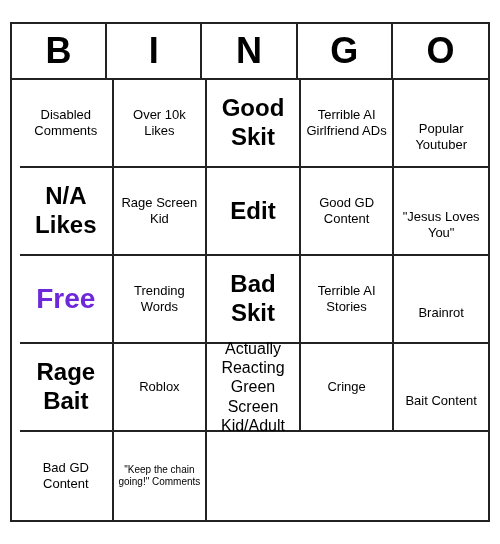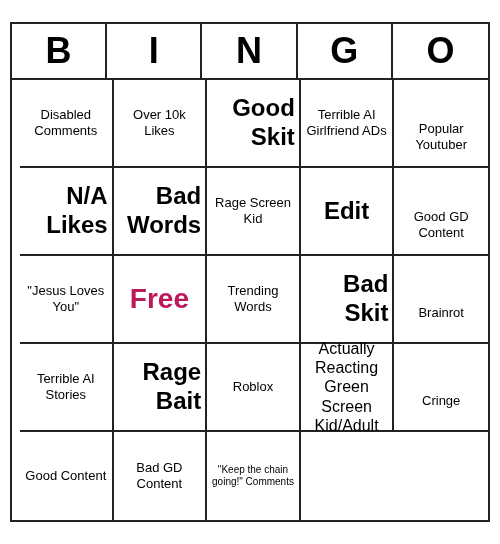--- a/index.html
+++ b/index.html
@@ -52,57 +52,55 @@
     .bingo-cell:nth-child(5n) {
       border-right: none;
       margin-top: 28px;
     }
     .bingo-grid .bingo-cell:nth-child(n+21) {
       border-bottom: none;
     }
     .bingo-cell.large-text {
       font-size: 24px;
       font-weight: bold;
-      text-align: right;
     }
     .bingo-cell.free {
       font-size: 28px;
       font-weight: bold;
-      color: #be185d;
+      color: #6d28d9;
     }
   </style>
 </head>
 <body>
 
 <div class="bingo-card">
   <div class="bingo-header">
   <div class="bingo-letter">B</div>
       <div class="bingo-letter">I</div>
       <div class="bingo-letter">N</div>
       <div class="bingo-letter">G</div>
       <div class="bingo-letter">O</div>
     </div>
   <div class="bingo-grid">
   <div class="bingo-cell">Disabled Comments</div>
       <div class="bingo-cell">Over 10k Likes</div>
       <div class="bingo-cell large-text">Good Skit</div>
       <div class="bingo-cell">Terrible AI Girlfriend ADs</div>
       <div class="bingo-cell">Popular Youtuber</div>
       <div class="bingo-cell large-text">N/A Likes</div>
-      <div class="bingo-cell large-text">Bad Words</div>
       <div class="bingo-cell">Rage Screen Kid</div>
       <div class="bingo-cell large-text">Edit</div>
       <div class="bingo-cell">Good GD Content</div>
       <div class="bingo-cell">"Jesus Loves You"</div>
       <div class="bingo-cell free">Free</div>
       <div class="bingo-cell">Trending Words</div>
       <div class="bingo-cell large-text">Bad Skit</div>
+      <div class="bingo-cell">Terrible AI Stories</div>
       <div class="bingo-cell">Brainrot</div>
-      <div class="bingo-cell">Terrible AI Stories</div>
       <div class="bingo-cell large-text">Rage Bait</div>
       <div class="bingo-cell">Roblox</div>
       <div class="bingo-cell" style="font-size: 16px;">Actually Reacting Green Screen Kid/Adult</div>
       <div class="bingo-cell">Cringe</div>
-      <div class="bingo-cell">Good Content</div>
+      <div class="bingo-cell">Bait Content</div>
       <div class="bingo-cell">Bad GD Content</div>
       <div class="bingo-cell" style="font-size: 10px;">"Keep the chain going!" Comments</div>
     </div>
 </div>
 
 </body></html>

